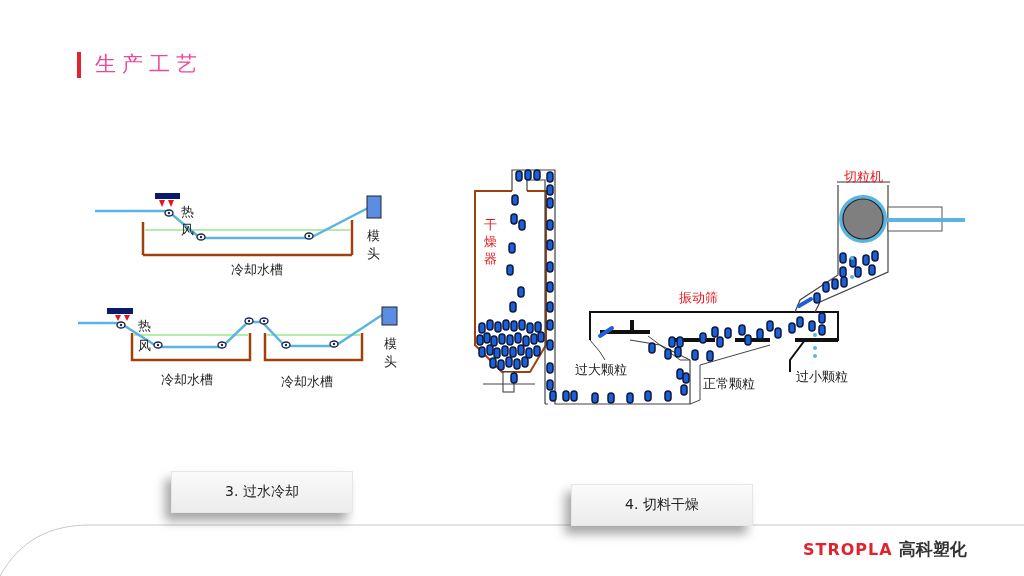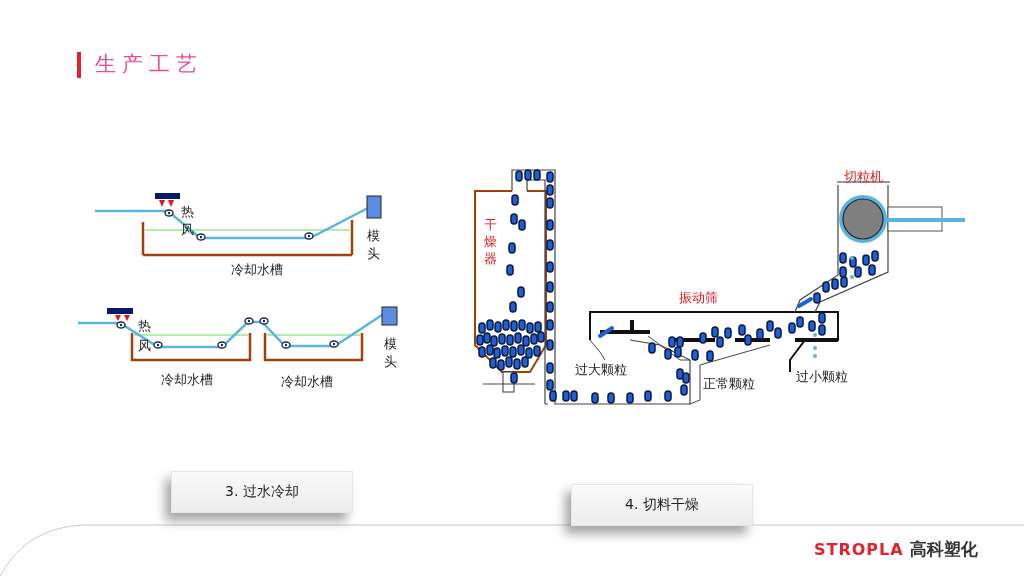--- a/index.html
+++ b/index.html
@@ -7,21 +7,21 @@
          font-family:"DejaVu Sans", "Liberation Sans", sans-serif; }
   .title-bar { position:absolute; left:77px; top:52px; width:4px; height:26px; background:#e0232d; }
   .page-title { position:absolute; left:95px; top:50px; font-size:21px; letter-spacing:6px; color:#ec4899; }
   svg.diagram { position:absolute; left:0; top:0; }
   .caption { position:absolute; height:40px; background:linear-gradient(#fafafa,#ececec);
              box-shadow: -6px 8px 10px rgba(0,0,0,0.35); display:flex; align-items:center; justify-content:center;
              font-size:14px; color:#222; border:1px solid #e6e6e6;margin-top:38px; }
   .cap1 { left:171px; top:433px; width:180px; }
   .cap2 { left:571px; top:446px; width:180px; }
   .logo { position:absolute; left:803px; top:538px; display:flex; align-items:center; gap:6px; }
-  .logo-en { font-family:"DejaVu Sans", sans-serif; font-weight:bold; font-size:16px; color:#e0232d; letter-spacing:1px;margin-left:11px; }
+  .logo-en { font-family:"DejaVu Sans", sans-serif; font-weight:bold; font-size:16px; color:#e0232d; letter-spacing:1px; }
   .logo-cn { font-size:17px; font-weight:bold; color:#333; }
   .lbl { font-size:13px; fill:#222; font-family:"DejaVu Sans", sans-serif; }
   .lbl-red { font-size:13px; fill:#e8141b; font-family:"DejaVu Sans", sans-serif; }
 </style>
 </head>
 <body>
 
 <div class="title-bar"></div>
 <div class="page-title">生产工艺</div>
 

